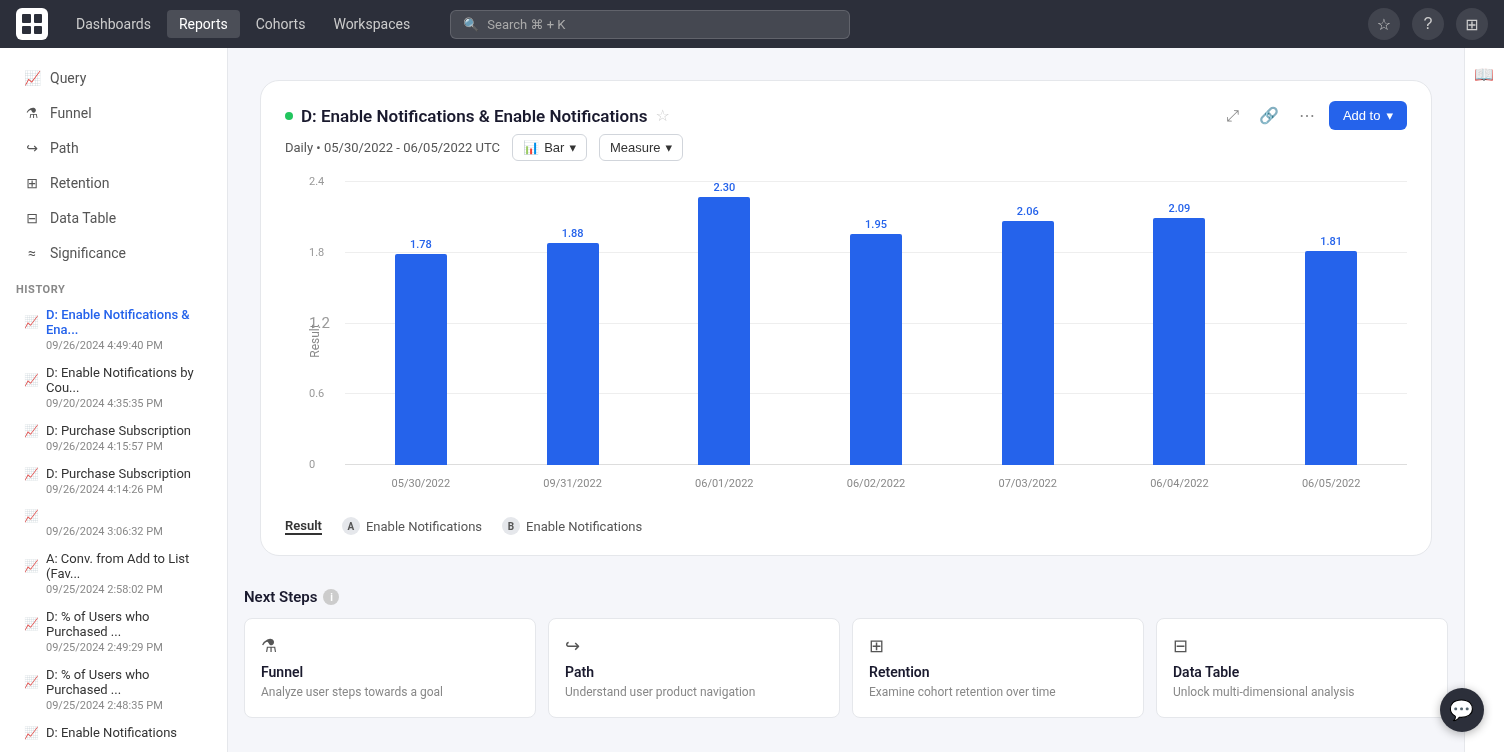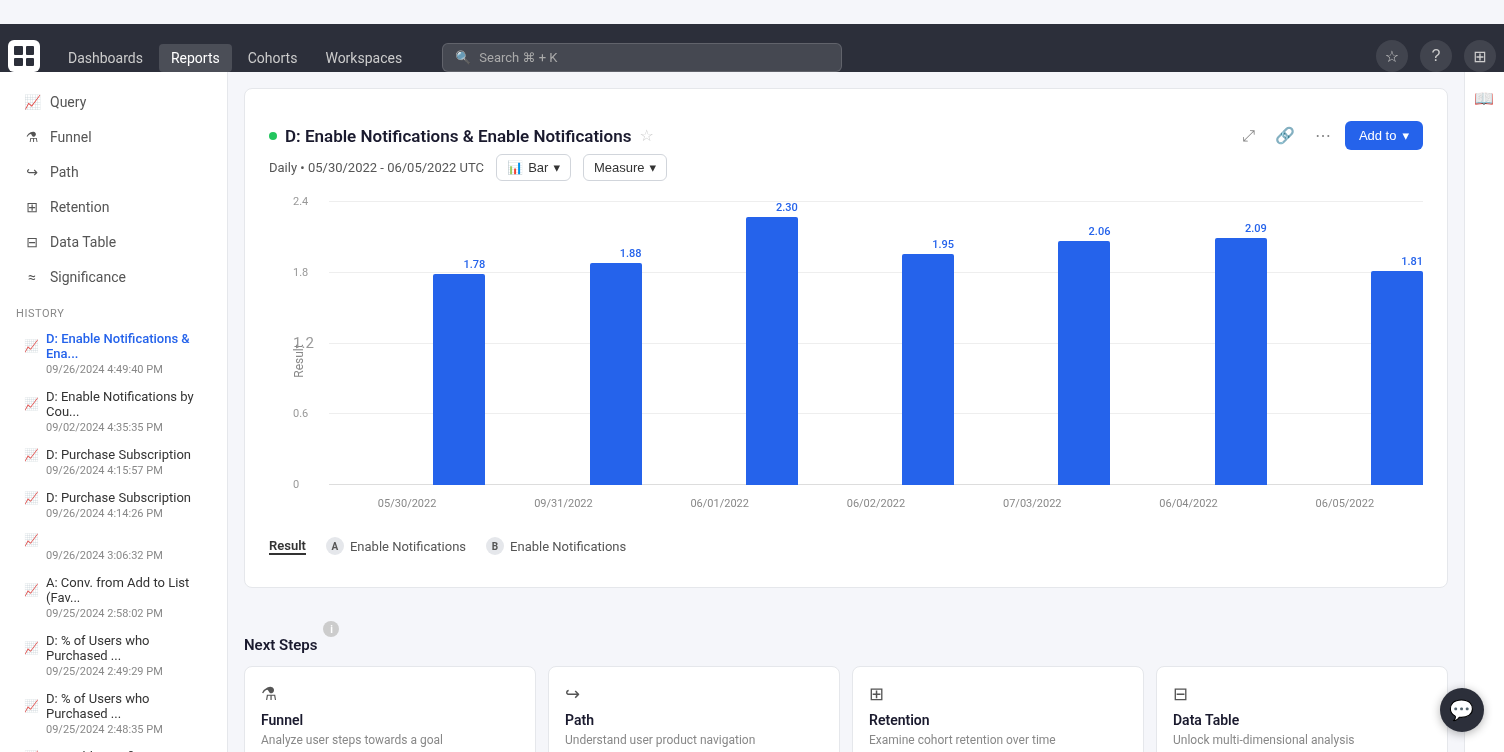--- a/index.html
+++ b/index.html
@@ -2,27 +2,26 @@
 <html><head>
   <meta charset="utf-8">
   <style>
     * { box-sizing: border-box; margin: 0; padding: 0; }
     body { font-family: -apple-system, BlinkMacSystemFont, 'Segoe UI', Roboto, sans-serif; background: #f5f6fa; color: #333; display: flex; flex-direction: column; height: 752px; overflow: hidden; }
 
     
     .topnav {
       background: #2c2f3a;
       display: flex;
-      align-items: flex-end;
+      align-items: center;
       height: 48px;
-      padding: 0 8px;
+      padding: 0 16px;
       gap: 8px;
       flex-shrink: 0;
       z-index: 100;
-      margin-top: 24px;
     }
     .topnav-logo {
       width: 32px; height: 32px;
       background: white;
       border-radius: 6px;
       display: grid;
       grid-template-columns: 1fr 1fr;
       gap: 3px;
       padding: 6px;
       margin-right: 8px;
@@ -105,21 +104,21 @@
       font-size: 14px;
       color: #555;
       cursor: pointer;
       border-radius: 4px;
       margin: 1px 8px;
     }
     .sidebar-nav-icon { width: 16px; text-align: center; font-size: 14px; }
 
     .sidebar-section-title {
       font-size: 11px;
-      font-weight: 400;
+      font-weight: 700;
       color: #888;
       padding: 12px 16px 4px;
       text-transform: uppercase;
       letter-spacing: 0.05em;
     }
 
     .history-item {
       padding: 6px 16px;
       cursor: pointer;
       border-radius: 4px;
@@ -144,24 +143,24 @@
     
     .main-content {
       flex: 1;
       overflow-y: auto;
       background: #f5f6fa;
       padding: 0;
     }
 
     .chart-panel {
       background: white;
-      margin: 16px;
-      border-radius: 8px;
+      margin: 32px;
+      border-radius: 19px;
       border: 1px solid #e5e7eb;
-      padding: 32px 24px;
+      padding: 20px 24px;
     }
 
     .chart-header {
       display: flex;
       align-items: center;
       justify-content: space-between;
       margin-bottom: 4px;
     }
     .chart-title-row {
       display: flex;
@@ -261,21 +260,21 @@
       top: 0;
       bottom: 36px;
       display: flex;
       align-items: flex-end;
       gap: 0;
     }
     .bar-group {
       flex: 1;
       display: flex;
       flex-direction: column;
-      align-items: flex-end;
+      align-items: center;
       height: 100%;
       justify-content: flex-end;
       gap: 0;
     }
     .bar-value-label {
       font-size: 11px;
       color: #2563eb;
       margin-bottom: 3px;
       font-weight: 500;
     }
@@ -325,21 +324,20 @@
     .next-steps-header {
       display: flex;
       align-items: center;
       gap: 6px;
       margin-bottom: 12px;
     }
     .next-steps-title {
       font-size: 15px;
       font-weight: 600;
       color: #1a1a2e;
-      margin-top: 32px;
     }
     .info-icon {
       width: 16px; height: 16px;
       border-radius: 50%;
       background: #ccc;
       color: white;
       font-size: 10px;
       display: flex;
       align-items: center;
       justify-content: center;
@@ -484,21 +482,21 @@
         <span class="history-icon">📈</span>
         <span>D: Enable Notifications &amp; Ena...</span>
       </div>
       <div class="history-item-date">09/26/2024 4:49:40 PM</div>
     </div>
         <div class="history-item">
       <div class="history-item-title ">
         <span class="history-icon">📈</span>
         <span>D: Enable Notifications by Cou...</span>
       </div>
-      <div class="history-item-date">09/02/2024 4:35:35 PM</div>
+      <div class="history-item-date">09/20/2024 4:35:35 PM</div>
     </div>
         <div class="history-item">
       <div class="history-item-title ">
         <span class="history-icon">📈</span>
         <span>D: Purchase Subscription</span>
       </div>
       <div class="history-item-date">09/26/2024 4:15:57 PM</div>
     </div>
         <div class="history-item">
       <div class="history-item-title ">

